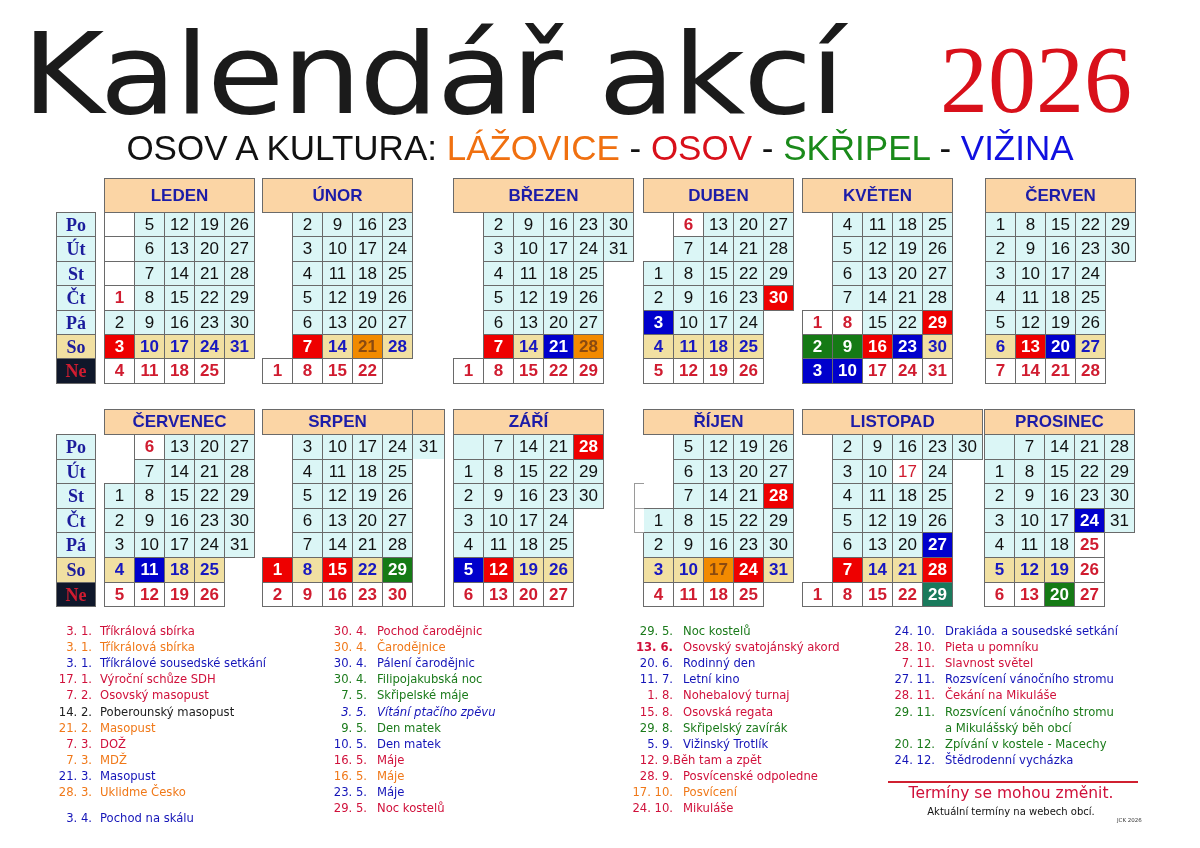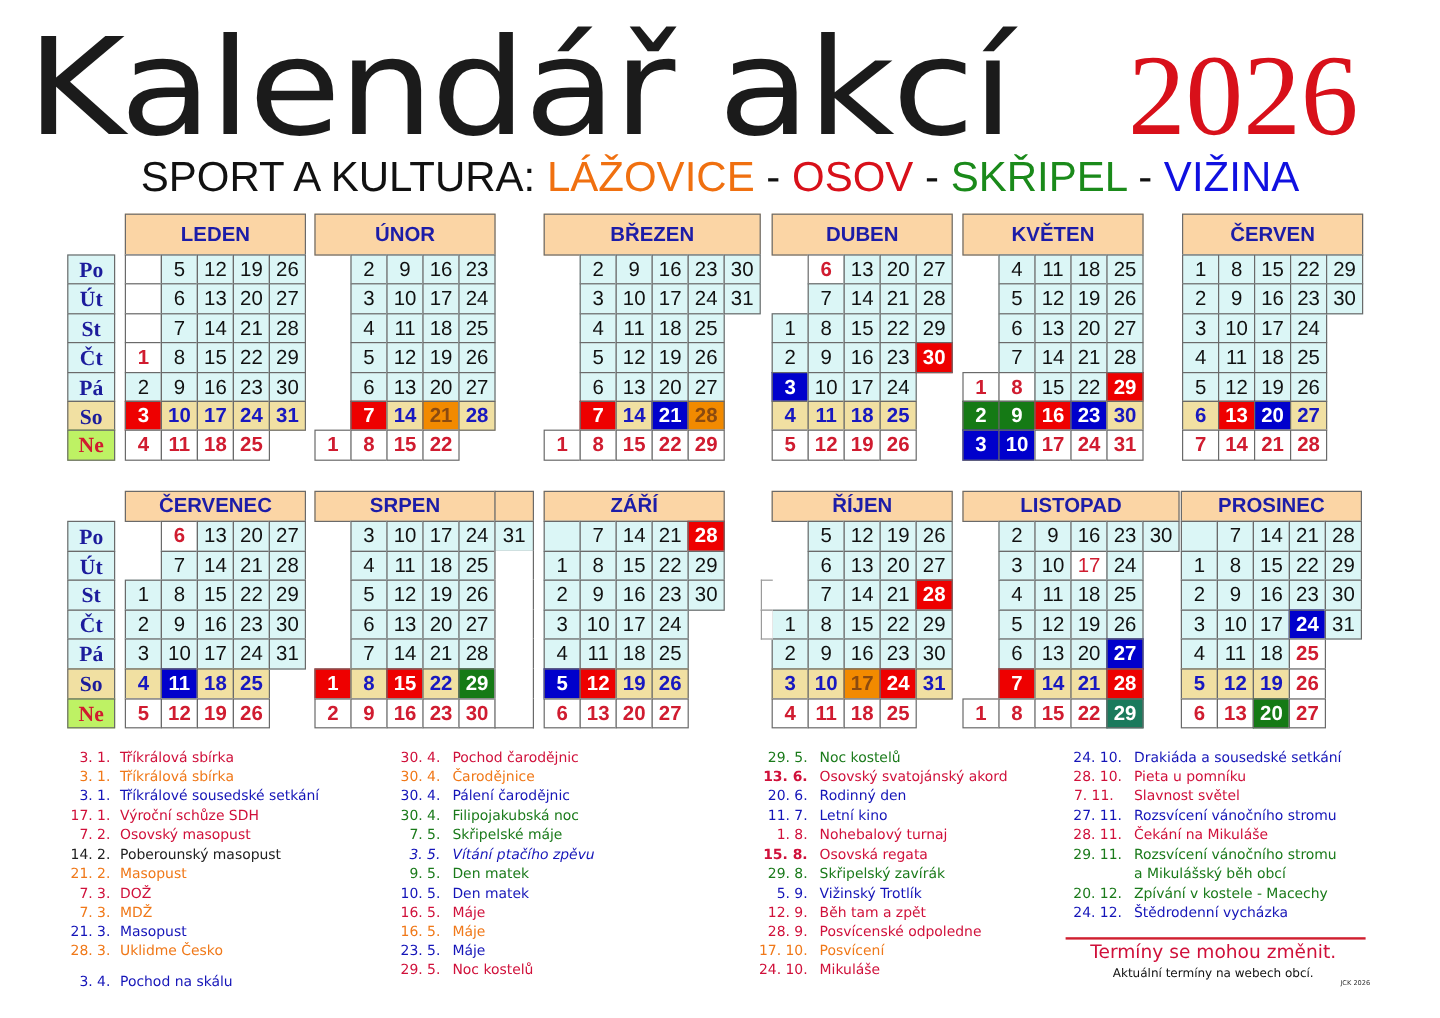--- a/index.html
+++ b/index.html
@@ -26,42 +26,42 @@
     .O  { background: #f28a00; color: #8a4a10; font-weight: bold; }
     .T  { background: #1a7a5c; color: #ffffff; font-weight: bold; }
     .r  { background: #ffffff; color: #d01c30; }
     .e  { background: #ffffff; }
     .x  { background: #ffffff; border-top: none; border-bottom: none; }
     .xe { background: #ffffff; border-top: none; }
 
     .wlcol { position: absolute; left: 56px; }
     .wl { position: absolute; left: 0; width: 40px; box-sizing: border-box; border: 1px solid #6a6a6a; background: #dbf6f6; text-align: center; font-family: "Liberation Serif", serif; font-weight: bold; font-size: 18px; color: #1c1c9c; }
     .wl-sa { background: #f1e0a2; }
-    .wl-su { background: #bef264; color: #d01c30; }
+    .wl-su { background: #0f172a; color: #d01c30; }
 
     .frag { position: absolute; left: 634px; width: 10px; box-sizing: border-box; border: 1px solid #9a9a9a; border-right: none; background: #fff; }
 
     .evcol { position: absolute; top: 623px; }
     .ev { position: absolute; left: 0; height: 16px; line-height: 16px; white-space: nowrap; font-family: "DejaVu Sans", sans-serif; font-size: 11.6px; }
     .ev-date { display: inline-block; text-align: right; }
     .ev-text { display: inline-block; }
 
     .note-line { position: absolute; left: 888px; top: 781px; width: 250px; height: 2px; background: #d02030; }
     .note-main { position: absolute; left: 880px; top: 784px; width: 262px; text-align: center; font-family: "DejaVu Sans", sans-serif; font-size: 15.5px; color: #d0103a; white-space: nowrap; }
     .note-sub { position: absolute; left: 880px; top: 806px; width: 262px; text-align: center; font-family: "DejaVu Sans", sans-serif; font-size: 10px; color: #111; white-space: nowrap; }
     .note-sign { position: absolute; left: 1117px; top: 817px; font-family: "DejaVu Sans", sans-serif; font-size: 5.5px; color: #333; white-space: nowrap; }
   </style>
 </head>
 <body>
 
 <div class="title-main">Kalendář akcí</div>
 <div class="title-year">2026</div>
 
 <div class="subtitle">
-  <span>SPORT A KULTURA: </span><span style="color: rgb(240, 112, 16);">LÁŽOVICE</span><span> - </span><span style="color: rgb(216, 16, 26);">OSOV</span><span> - </span><span style="color: rgb(26, 138, 26);">SKŘIPEL</span><span> - </span><span style="color: rgb(16, 16, 224);">VIŽINA</span>
+  <span>OSOV A KULTURA: </span><span style="color: rgb(240, 112, 16);">LÁŽOVICE</span><span> - </span><span style="color: rgb(216, 16, 26);">OSOV</span><span> - </span><span style="color: rgb(26, 138, 26);">SKŘIPEL</span><span> - </span><span style="color: rgb(16, 16, 224);">VIŽINA</span>
 </div>
 
 <div class="wlcol" style="top:212px">
     <div class="wl" style="top: 0px; height: 25.4px; line-height: 24.4px;">Po</div>
     <div class="wl" style="top: 24.4px; height: 25.4px; line-height: 24.4px;">Út</div>
     <div class="wl" style="top: 48.8px; height: 25.4px; line-height: 24.4px;">St</div>
     <div class="wl" style="top: 73.2px; height: 25.4px; line-height: 24.4px;">Čt</div>
     <div class="wl" style="top: 97.6px; height: 25.4px; line-height: 24.4px;">Pá</div>
     <div class="wl wl-sa" style="top: 122px; height: 25.4px; line-height: 24.4px;">So</div>
     <div class="wl wl-su" style="top: 146.4px; height: 25.4px; line-height: 24.4px;">Ne</div>
@@ -521,32 +521,32 @@
     <div class="ev" style="top: 144.9px; color: rgb(240, 120, 24);"><span class="ev-date" style="width: 42px;">16. 5.</span><span class="ev-text" style="margin-left: 10px;">Máje</span></div>
     <div class="ev" style="top: 161px; color: rgb(20, 20, 184);"><span class="ev-date" style="width: 42px;">23. 5.</span><span class="ev-text" style="margin-left: 10px;">Máje</span></div>
     <div class="ev" style="top: 177.1px; color: rgb(208, 16, 58);"><span class="ev-date" style="width: 42px;">29. 5.</span><span class="ev-text" style="margin-left: 10px;">Noc kostelů</span></div>
   </div>
 <div class="evcol" style="left:627px">
     <div class="ev" style="top: 0px; color: rgb(26, 122, 26);"><span class="ev-date" style="width: 46px;">29. 5.</span><span class="ev-text" style="margin-left: 10px;">Noc kostelů</span></div>
     <div class="ev" style="top: 16.1px; color: rgb(208, 16, 58);"><span class="ev-date" style="width: 46px; font-weight: bold;">13. 6.</span><span class="ev-text" style="margin-left: 10px;">Osovský svatojánský akord</span></div>
     <div class="ev" style="top: 32.2px; color: rgb(20, 20, 184);"><span class="ev-date" style="width: 46px;">20. 6.</span><span class="ev-text" style="margin-left: 10px;">Rodinný den</span></div>
     <div class="ev" style="top: 48.3px; color: rgb(20, 20, 184);"><span class="ev-date" style="width: 46px;">11. 7.</span><span class="ev-text" style="margin-left: 10px;">Letní kino</span></div>
     <div class="ev" style="top: 64.4px; color: rgb(208, 16, 58);"><span class="ev-date" style="width: 46px;">1. 8.</span><span class="ev-text" style="margin-left: 10px;">Nohebalový turnaj</span></div>
-    <div class="ev" style="top: 80.5px; color: rgb(208, 16, 58);"><span class="ev-date" style="width: 46px; font-weight: bold;">15. 8.</span><span class="ev-text" style="margin-left: 10px;">Osovská regata</span></div>
+    <div class="ev" style="top: 80.5px; color: rgb(208, 16, 58);"><span class="ev-date" style="width: 46px;">15. 8.</span><span class="ev-text" style="margin-left: 10px;">Osovská regata</span></div>
     <div class="ev" style="top: 96.6px; color: rgb(26, 122, 26);"><span class="ev-date" style="width: 46px;">29. 8.</span><span class="ev-text" style="margin-left: 10px;">Skřipelský zavírák</span></div>
     <div class="ev" style="top: 112.7px; color: rgb(20, 20, 184);"><span class="ev-date" style="width: 46px;">5. 9.</span><span class="ev-text" style="margin-left: 10px;">Vižinský Trotlík</span></div>
-    <div class="ev" style="top: 128.8px; color: rgb(208, 16, 58);"><span class="ev-date" style="width: 46px;">12. 9.</span><span class="ev-text" style="margin-left: 10px;">Běh tam a zpět</span></div>
+    <div class="ev" style="top: 128.8px; color: rgb(208, 16, 58);"><span class="ev-date" style="width: 46px;">12. 9.</span><span class="ev-text" style="">Běh tam a zpět</span></div>
     <div class="ev" style="top: 144.9px; color: rgb(208, 16, 58);"><span class="ev-date" style="width: 46px;">28. 9.</span><span class="ev-text" style="margin-left: 10px;">Posvícenské odpoledne</span></div>
     <div class="ev" style="top: 161px; color: rgb(240, 120, 24);"><span class="ev-date" style="width: 46px;">17. 10.</span><span class="ev-text" style="margin-left: 10px;">Posvícení</span></div>
     <div class="ev" style="top: 177.1px; color: rgb(208, 16, 58);"><span class="ev-date" style="width: 46px;">24. 10.</span><span class="ev-text" style="margin-left: 10px;">Mikuláše</span></div>
   </div>
 <div class="evcol" style="left:888px">
     <div class="ev" style="top: 0px; color: rgb(20, 20, 184);"><span class="ev-date" style="width: 47px;">24. 10.</span><span class="ev-text" style="margin-left: 10px;">Drakiáda a sousedské setkání</span></div>
     <div class="ev" style="top: 16.1px; color: rgb(208, 16, 58);"><span class="ev-date" style="width: 47px;">28. 10.</span><span class="ev-text" style="margin-left: 10px;">Pieta u pomníku</span></div>
-    <div class="ev" style="top: 32.2px; color: rgb(208, 16, 58);"><span class="ev-date" style="width: 47px; text-align: center;">7. 11.</span><span class="ev-text" style="margin-left: 10px;">Slavnost světel</span></div>
+    <div class="ev" style="top: 32.2px; color: rgb(208, 16, 58);"><span class="ev-date" style="width: 47px;">7. 11.</span><span class="ev-text" style="margin-left: 10px;">Slavnost světel</span></div>
     <div class="ev" style="top: 48.3px; color: rgb(20, 20, 184);"><span class="ev-date" style="width: 47px;">27. 11.</span><span class="ev-text" style="margin-left: 10px;">Rozsvícení vánočního stromu</span></div>
     <div class="ev" style="top: 64.4px; color: rgb(208, 16, 58);"><span class="ev-date" style="width: 47px;">28. 11.</span><span class="ev-text" style="margin-left: 10px;">Čekání na Mikuláše</span></div>
     <div class="ev" style="top: 80.5px; color: rgb(26, 122, 26);"><span class="ev-date" style="width: 47px;">29. 11.</span><span class="ev-text" style="margin-left: 10px;">Rozsvícení vánočního stromu</span></div>
     <div class="ev" style="top: 96.6px; color: rgb(26, 122, 26);"><span class="ev-date" style="width: 47px;"></span><span class="ev-text" style="margin-left: 10px;">a Mikulášský běh obcí</span></div>
     <div class="ev" style="top: 112.7px; color: rgb(26, 122, 26);"><span class="ev-date" style="width: 47px;">20. 12.</span><span class="ev-text" style="margin-left: 10px;">Zpívání v kostele - Macechy</span></div>
     <div class="ev" style="top: 128.8px; color: rgb(20, 20, 184);"><span class="ev-date" style="width: 47px;">24. 12.</span><span class="ev-text" style="margin-left: 10px;">Štědrodenní vycházka</span></div>
   </div>
 
 <div class="note-line"></div>
 <div class="note-main">Termíny se mohou změnit.</div>

